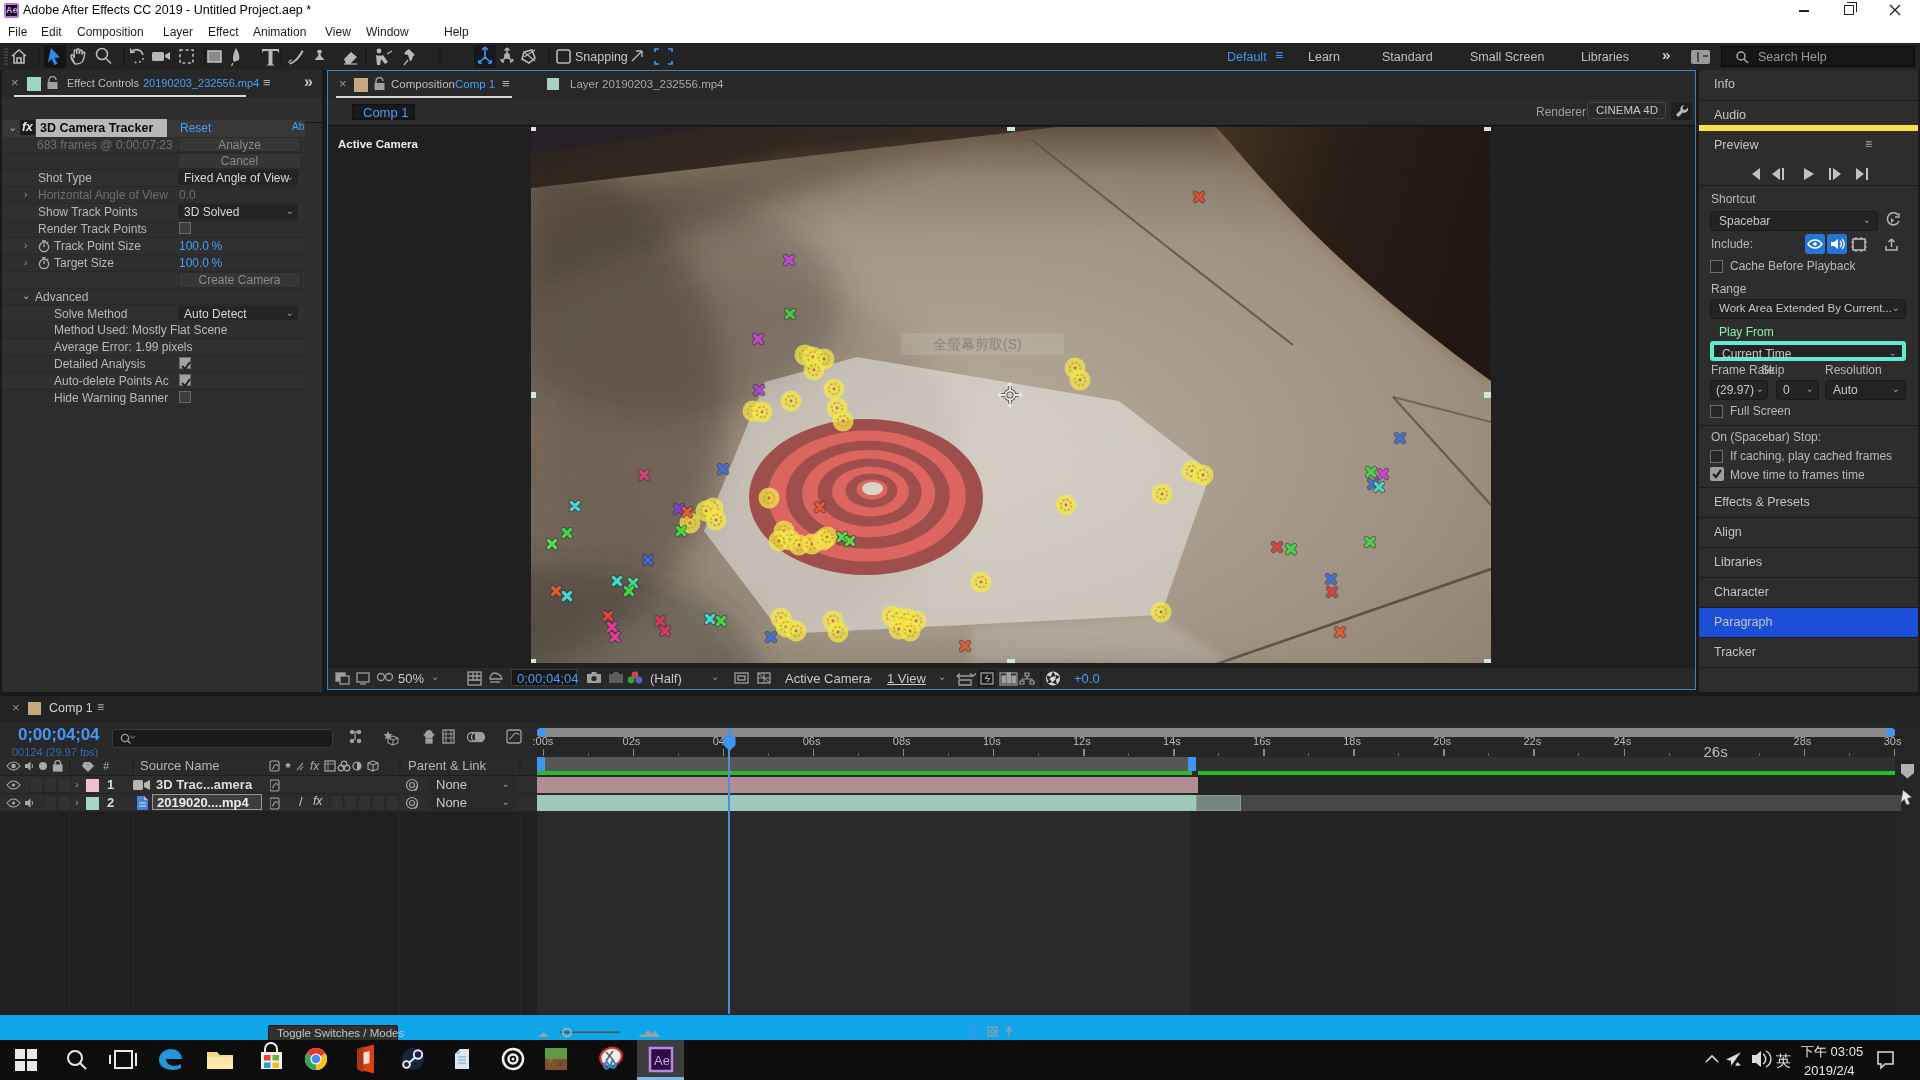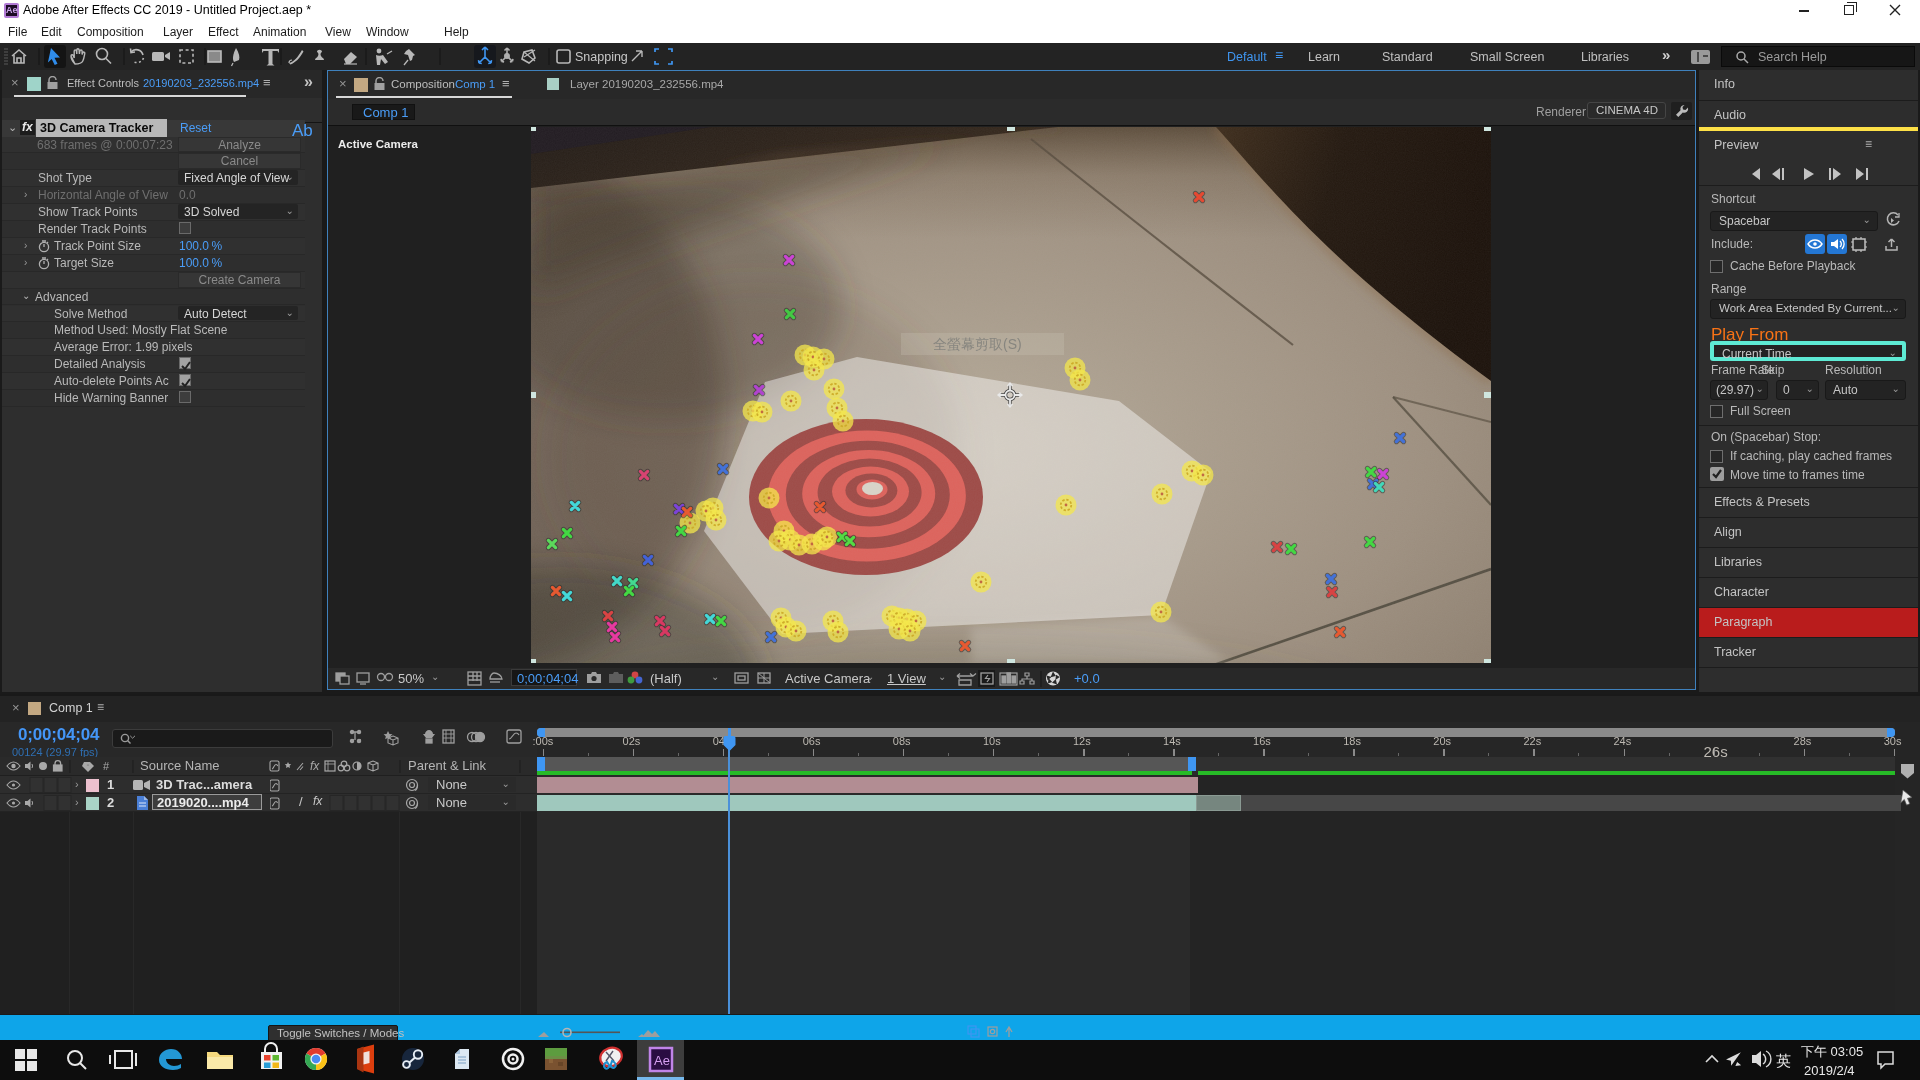--- a/index.html
+++ b/index.html
@@ -161,21 +161,21 @@
   </div>
   <div class="abs" style="left:0;top:52px;width:320px;height:1px;background:#141414;"></div>
 
   <div class="abs" style="left:0;top:50px;width:303px;height:16.5px;background:#383838;">
     <span class="abs" style="left:6px;top:1px;color:#b5b5b5;font-size:11px;">⌄</span>
     <div class="abs" style="left:18px;top:0px;width:15px;height:15px;background:#1c1c1c;"></div>
     <span class="abs" style="left:20px;top:0px;color:#e8e8e8;font-size:12px;font-style:italic;font-weight:bold;">fx</span>
     <div class="abs" style="left:34px;top:-1px;width:131px;height:18px;background:#b8b8b8;"></div>
     <span class="abs" style="left:38px;top:1px;color:#0a0a0a;font-size:12.5px;font-weight:bold;">3D Camera Tracker</span>
     <span class="abs" style="left:178px;top:1px;color:#4a9df8;font-size:12px;">Reset</span>
-    <span class="abs" style="left:290px;top:1px;color:#4a9df8;font-size:17px;">Ab</span>
+    <span class="abs" style="left:290px;top:1px;color:#4a9df8;font-size:10px;">Ab</span>
   </div>
   <div id="fxrows" class="abs" style="left:0;top:66.5px;width:320px;">
       <div class="abs" style="left:0;top:0.0px;width:303px;height:16.9px;background:#303030;border-bottom:1px solid #282828;">
         <span class="abs" style="left:35px;top:1px;color:#6f6f6f;font-size:12px;">683 frames @ 0:00:07:23</span>
         <div class="abs" style="left:176px;top:0px;width:123px;height:15.899999999999999px;background:#363636;border:1px solid #2a2a2a;color:#8a8a8a;font-size:12px;text-align:center;line-height:15px;">Analyze</div>
       </div>
       <div class="abs" style="left:0;top:16.9px;width:303px;height:16.9px;background:#2e2e2e;border-bottom:1px solid #282828;">
         <div class="abs" style="left:176px;top:0px;width:123px;height:15.899999999999999px;background:#363636;border:1px solid #2a2a2a;color:#8a8a8a;font-size:12px;text-align:center;line-height:15px;">Cancel</div>
       </div>
       <div class="abs" style="left:0;top:33.8px;width:303px;height:16.9px;background:#303030;border-bottom:1px solid #282828;">
@@ -577,21 +577,21 @@
     <span class="abs" style="left:538px;top:3px;color:#9a9a9a;font-size:10px;">⌄</span>
     <span class="abs" style="left:559px;top:3px;color:#c8c8c8;font-size:13px;text-decoration:underline;">1 View</span>
     <span class="abs" style="left:610px;top:3px;color:#9a9a9a;font-size:10px;">⌄</span>
     <span class="abs" style="left:746px;top:3px;color:#4a9df8;font-size:13px;">+0.0</span>
   </div>
 </div>
 <div class="abs" id="rightpanel">
   <div class="abs" style="left:0;top:0;width:219px;height:31px;background:#2d2d2d;border-bottom:1px solid #1c1c1c;">
       <span class="abs" style="left:15px;top:7px;color:#c4c4c4;font-size:12.5px;">Info</span>
     </div>
-  <div class="abs" style="left:0;top:31px;width:219px;height:30px;background:#2d2d2d;border-bottom:4px solid #fde047;">
+  <div class="abs" style="left:0;top:31px;width:219px;height:30px;background:#2d2d2d;border-bottom:6px solid #fde047;">
       <span class="abs" style="left:15px;top:7px;color:#c4c4c4;font-size:12.5px;">Audio</span>
     </div>
   <div class="abs" style="left:0;top:61px;width:219px;height:30px;background:#2d2d2d;">
       <span class="abs" style="left:15px;top:7px;color:#c4c4c4;font-size:12.5px;">Preview</span>
       <span class="abs" style="left:166px;top:6px;color:#b0b0b0;font-size:12px;">≡</span>
     </div>
 
   <svg class="abs" style="left:49px;top:96px;" width="124" height="16" fill="#c2c2c2">
     <path d="M2 2v12M12 2L4 8l8 6z"></path>
     <path d="M33 2L25 8l8 6zM35 2h2v12h-2z" transform="translate(-1,0)"></path>
@@ -626,21 +626,21 @@
   <svg class="abs" style="left:184px;top:166px;" width="17" height="17" fill="none" stroke="#b5b5b5" stroke-width="1.5">
       <path d="M3 10v4h11v-4M8.5 11V3M8.5 3L5.5 6M8.5 3l3 3"></path>
     </svg>
   <div class="abs" style="left:11px;top:190px;width:13px;height:13px;background:#262626;border:1px solid #6e6e6e;"></div>
   <span class="abs" style="left:31px;top:189px;color:#b9b9b9;font-size:12px;">Cache Before Playback</span>
   <span class="abs" style="left:12px;top:212px;color:#b9b9b9;font-size:12px;">Range</span>
   <div class="abs" style="left:11px;top:229px;width:196px;height:20px;background:#232323;border:1px solid #191919;border-radius:3px;">
     <span class="abs" style="left:8px;top:2px;color:#c6c6c6;font-size:11.5px;">Work Area Extended By Current...</span>
       <span class="abs" style="right:5px;top:2px;color:#9a9a9a;font-size:10px;">⌄</span>
   </div>
-  <span class="abs" style="left:12px;top:255px;color:#f97316;font-size:17px;">Play From</span>
+  <span class="abs" style="left:20px;top:255px;color:#86efac;font-size:12px;">Play From</span>
   <div class="abs" style="left:11px;top:271px;width:196px;height:20px;background:#232323;border:4px solid #5eead4;border-radius:3px;">
     <span class="abs" style="left:8px;top:2px;color:#c6c6c6;font-size:12px;">Current Time</span>
       <span class="abs" style="right:5px;top:2px;color:#9a9a9a;font-size:10px;">⌄</span>
   </div>
   <span class="abs" style="left:12px;top:293px;color:#b9b9b9;font-size:12px;">Frame Rate</span>
   <span class="abs" style="left:62px;top:293px;color:#b9b9b9;font-size:12px;">Skip</span>
   <span class="abs" style="left:126px;top:293px;color:#b9b9b9;font-size:12px;">Resolution</span>
   <div class="abs" style="left:11px;top:310px;width:58px;height:20px;background:#232323;border:1px solid #191919;border-radius:3px;">
     <span class="abs" style="left:5px;top:2px;color:#c6c6c6;font-size:12px;">(29.97)</span>
       <span class="abs" style="right:3px;top:2px;color:#9a9a9a;font-size:10px;">⌄</span>
@@ -670,21 +670,21 @@
       </div>
       <div class="abs" style="left:0;top:30px;width:219px;height:30px;background:#2d2d2d;border-bottom:1px solid #1c1c1c;">
         <span class="abs" style="left:15px;top:7px;color:#c4c4c4;font-size:12.5px;">Align</span>
       </div>
       <div class="abs" style="left:0;top:60px;width:219px;height:30px;background:#2d2d2d;border-bottom:1px solid #1c1c1c;">
         <span class="abs" style="left:15px;top:7px;color:#c4c4c4;font-size:12.5px;">Libraries</span>
       </div>
       <div class="abs" style="left:0;top:90px;width:219px;height:30px;background:#2d2d2d;border-bottom:1px solid #1c1c1c;">
         <span class="abs" style="left:15px;top:7px;color:#c4c4c4;font-size:12.5px;">Character</span>
       </div>
-      <div class="abs" style="left:0;top:120px;width:219px;height:30px;background:#b91c1c;border-bottom:1px solid #1c1c1c;">
+      <div class="abs" style="left:0;top:120px;width:219px;height:30px;background:#1d4ed8;border-bottom:1px solid #1c1c1c;">
         <span class="abs" style="left:15px;top:7px;color:#c4c4c4;font-size:12.5px;">Paragraph</span>
       </div>
       <div class="abs" style="left:0;top:150px;width:219px;height:30px;background:#2d2d2d;border-bottom:1px solid #1c1c1c;">
         <span class="abs" style="left:15px;top:7px;color:#c4c4c4;font-size:12.5px;">Tracker</span>
       </div>
       <div class="abs" style="left:0;top:180px;width:219px;height:24px;background:#2d2d2d;"></div>
     </div>
 </div>
 
 <div class="abs" id="timeline">

